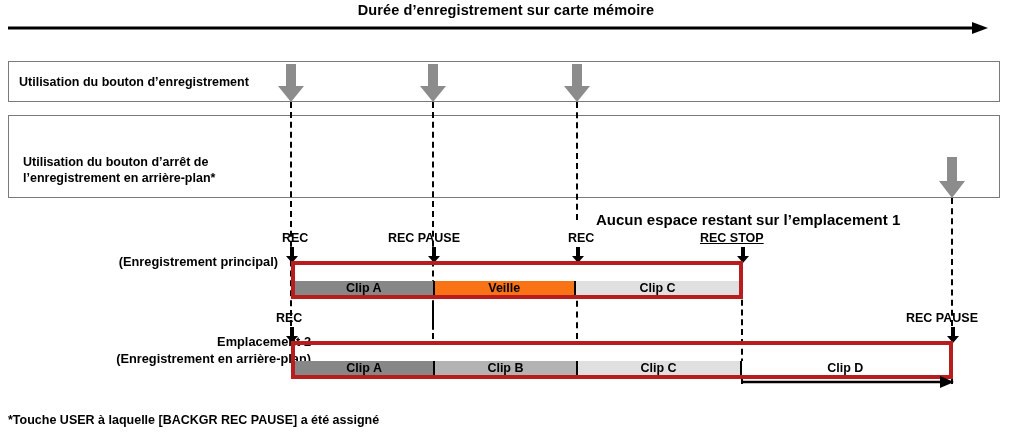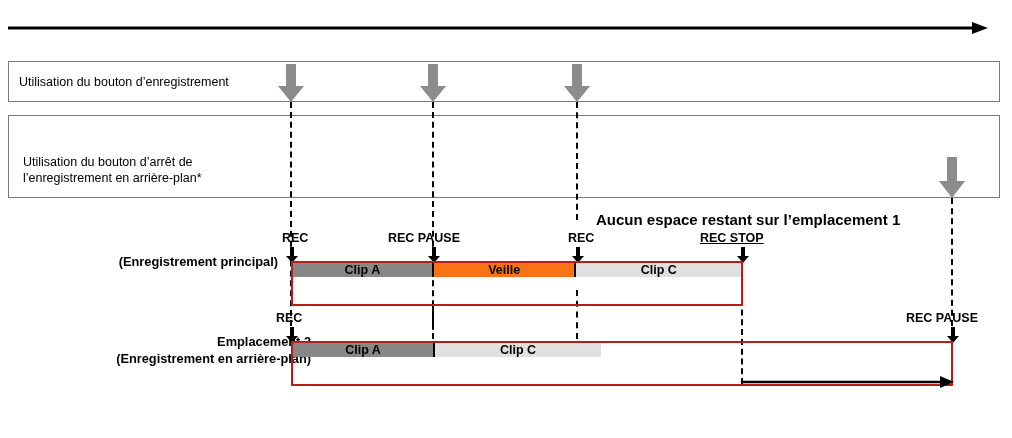--- a/index.html
+++ b/index.html
@@ -41,21 +41,21 @@
   }
   #box-rec-button {
     left: 8px; top: 61px; width: 992px; height: 41px;
   }
   #box-bg-stop-button {
     left: 8px; top: 115px; width: 992px; height: 83px;
   }
   .box-label {
     position: absolute;
     font-size: 12.5px;
-    font-weight: normal;
+    font-weight: bold;
     line-height: 16px;
   }
   #label-rec-button {
     left: 10px; top: 12px;
     text-align: left;
   }
   #label-bg-stop-button {
     left: 14px; top: 38px;
     width: 260px;
     text-align: left;
@@ -86,24 +86,24 @@
     text-align: right;
     font-size: 12.8px;
     font-weight: bold;
     line-height: 17px;
   }
 
   
   .bar {
     position: absolute;
     box-sizing: border-box;
-    border: 2px solid #b91c1c;
-    height: 45px;
+    border: 4px solid #b91c1c;
+    height: 38px;
     display: flex;
-    align-items: flex-start;
+    align-items: flex-end;
   }
   .seg {
     box-sizing: border-box;
     display: flex;
     align-items: center;
     justify-content: center;
     font-size: 12.5px;
     font-weight: bold;
     color: #000000;
     border-right: 2px solid #000000;
@@ -147,20 +147,21 @@
     position: absolute;
     left: 742px; top: 376px;
     width: 212px; height: 12px;
   }
 </style>
 </head>
 <body>
 
 <div id="canvas">
 
+  <div class="abs" id="top-title">Durée d’enregistrement sur carte mémoire</div>
 
   <svg class="abs" id="timeline-axis" viewBox="0 0 980 12">
     <line x1="0" y1="6" x2="966" y2="6" stroke="#000" stroke-width="3"></line>
     <polygon points="964,0 980,6 964,12" fill="#000"></polygon>
   </svg>
 
   <div class="abs grey-box" id="box-rec-button">
     <div class="box-label" id="label-rec-button">Utilisation du bouton d’enregistrement</div>
   </div>
 
@@ -236,22 +237,25 @@
 
   <svg class="abs blk-arrow" style="left:286px; top:327px; height:16px;" viewBox="0 0 12 16">
     <polygon points="4,0 8,0 8,9 12,9 6,16 0,9 4,9" fill="#000"></polygon>
   </svg>
   <svg class="abs blk-arrow" style="left:947px; top:327px; height:16px;" viewBox="0 0 12 16">
     <polygon points="4,0 8,0 8,9 12,9 6,16 0,9 4,9" fill="#000"></polygon>
   </svg>
 
   <div class="abs bar" id="track-2-bar" style="left:291px; top:341px; width:662px;">
     <div class="seg" style="width:142px; background:#878787;">Clip A</div>
+    <div class="seg" style="width:144px; background:#b3b3b3;">Clip B</div>
     <div class="seg" style="width:166px; background:#e0e0e0;">Clip C</div>
+    <div class="seg" style="width:210px; background:#ffffff;">Clip D</div>
   </div>
 
   <svg class="abs" id="continue-arrow" viewBox="0 0 212 12">
     <line x1="0" y1="6" x2="200" y2="6" stroke="#000" stroke-width="2.5"></line>
     <polygon points="198,0 212,6 198,12" fill="#000"></polygon>
   </svg>
 
+  <div id="footnote">*Touche USER à laquelle [BACKGR REC PAUSE] a été assigné</div>
 
 </div>
 
 </body></html>

